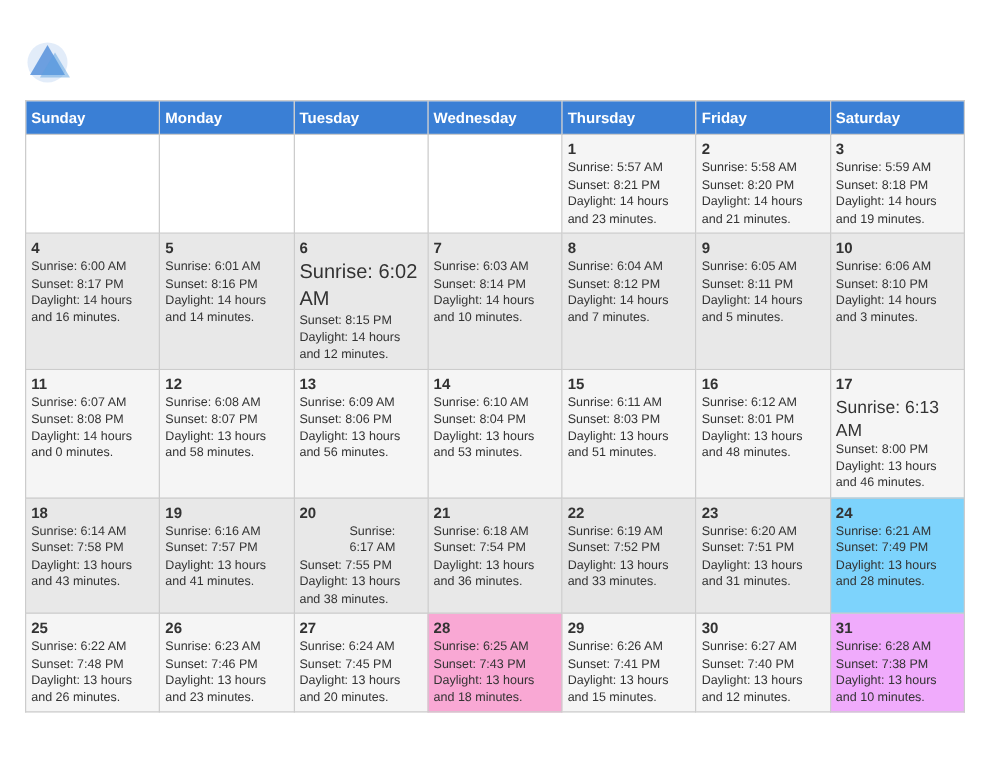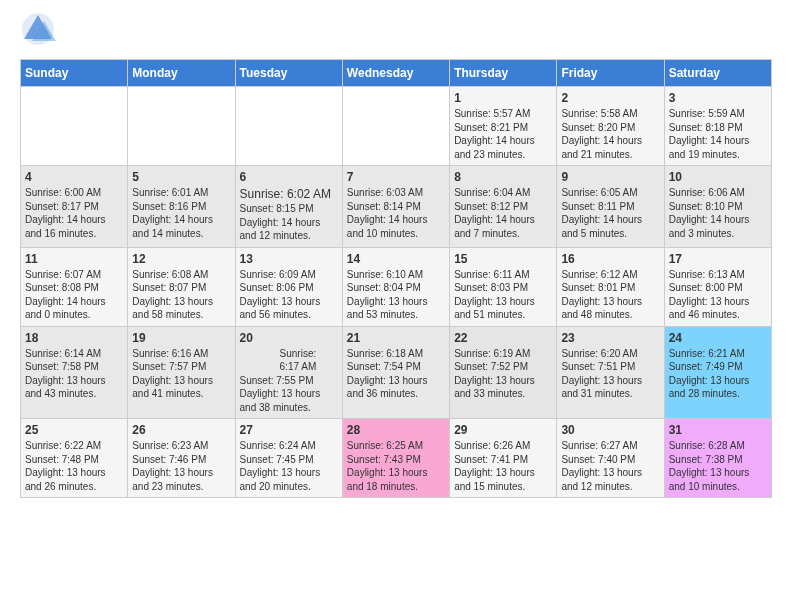--- a/index.html
+++ b/index.html
@@ -5,21 +5,21 @@
     * { box-sizing: border-box; margin: 0; padding: 0; }
     body {
       font-family: Arial, sans-serif;
       background: #fff;
       width: 792px;
       min-height: 612px;
       overflow: hidden;
     }
     .page {
       width: 792px;
-      padding: 11px 20px 12px 20px;
+      padding: 32px 20px 12px 20px;
     }
     .header-area {
       display: flex;
       justify-content: space-between;
       align-items: flex-start;
       margin-bottom: 12px;
     }
     .logo {
       display: flex;
       align-items: center;
@@ -163,21 +163,21 @@
             <div style="font-size: 10px; line-height: 1.35;">Daylight: 14 hours and 16 minutes.</div>
           </td>
           <td style="background: rgb(232, 232, 232);">
             <span class="day-num">5</span>
             <div style="font-size: 10px; line-height: 1.35;">Sunrise: 6:01 AM</div>
             <div style="font-size: 10px; line-height: 1.35;">Sunset: 8:16 PM</div>
             <div style="font-size: 10px; line-height: 1.35;">Daylight: 14 hours and 14 minutes.</div>
           </td>
           <td style="background: rgb(232, 232, 232);">
             <span class="day-num">6</span>
-            <div style="font-size: 12px; line-height: 1.35;">Sunrise: 6:02 AM</div>
+            <div style="font-size: 16px; line-height: 1.35;">Sunrise: 6:02 AM</div>
             <div style="font-size: 10px; line-height: 1.35;">Sunset: 8:15 PM</div>
             <div style="font-size: 10px; line-height: 1.35;">Daylight: 14 hours and 12 minutes.</div>
           </td>
           <td style="background: rgb(232, 232, 232);">
             <span class="day-num">7</span>
             <div style="font-size: 10px; line-height: 1.35;">Sunrise: 6:03 AM</div>
             <div style="font-size: 10px; line-height: 1.35;">Sunset: 8:14 PM</div>
             <div style="font-size: 10px; line-height: 1.35;">Daylight: 14 hours and 10 minutes.</div>
           </td>
           <td style="background: rgb(232, 232, 232);">
@@ -231,21 +231,21 @@
             <div style="font-size: 10px; line-height: 1.35;">Daylight: 13 hours and 51 minutes.</div>
           </td>
           <td style="background: rgb(245, 245, 245);">
             <span class="day-num">16</span>
             <div style="font-size: 10px; line-height: 1.35;">Sunrise: 6:12 AM</div>
             <div style="font-size: 10px; line-height: 1.35;">Sunset: 8:01 PM</div>
             <div style="font-size: 10px; line-height: 1.35;">Daylight: 13 hours and 48 minutes.</div>
           </td>
           <td style="background: rgb(245, 245, 245);">
             <span class="day-num">17</span>
-            <div style="font-size: 10px; line-height: 1.35;">Sunrise: 6:13 AM</div>
+            <div style="font-size: 14px; line-height: 1.35;">Sunrise: 6:13 AM</div>
             <div style="font-size: 10px; line-height: 1.35;">Sunset: 8:00 PM</div>
             <div style="font-size: 10px; line-height: 1.35;">Daylight: 13 hours and 46 minutes.</div>
           </td>
         </tr>
         <tr>
           <td style="background: rgb(232, 232, 232);">
             <span class="day-num">18</span>
             <div style="font-size: 10px; line-height: 1.35;">Sunrise: 6:14 AM</div>
             <div style="font-size: 10px; line-height: 1.35;">Sunset: 7:58 PM</div>
             <div style="font-size: 10px; line-height: 1.35;">Daylight: 13 hours and 43 minutes.</div>

